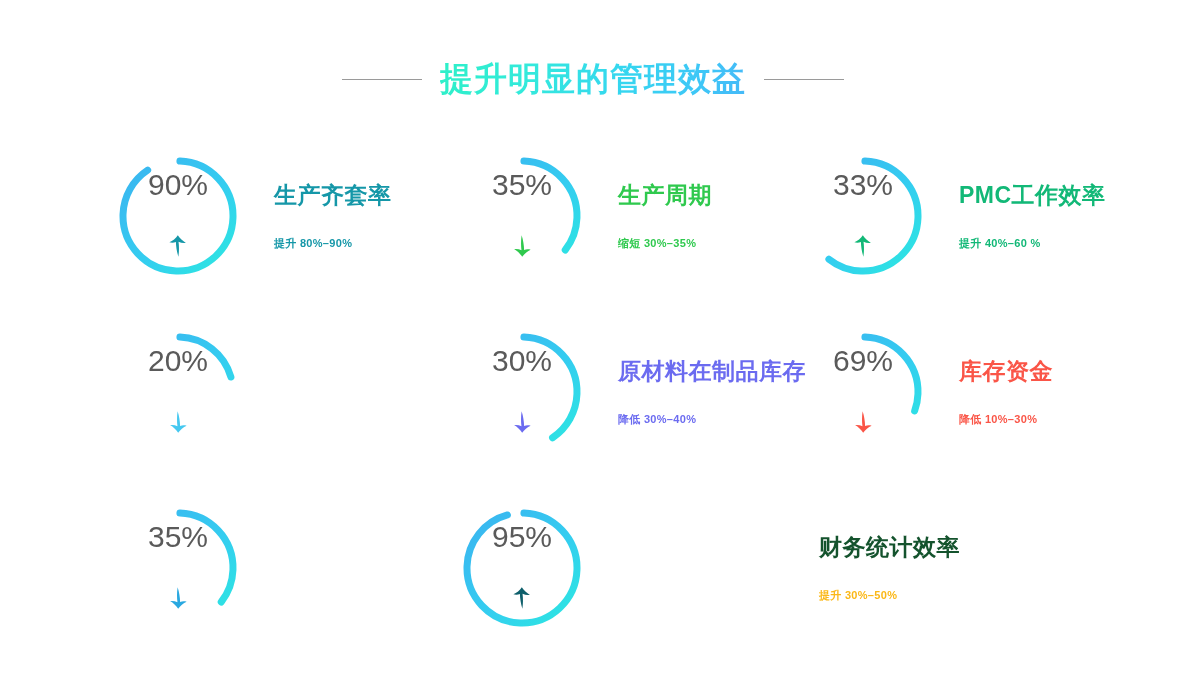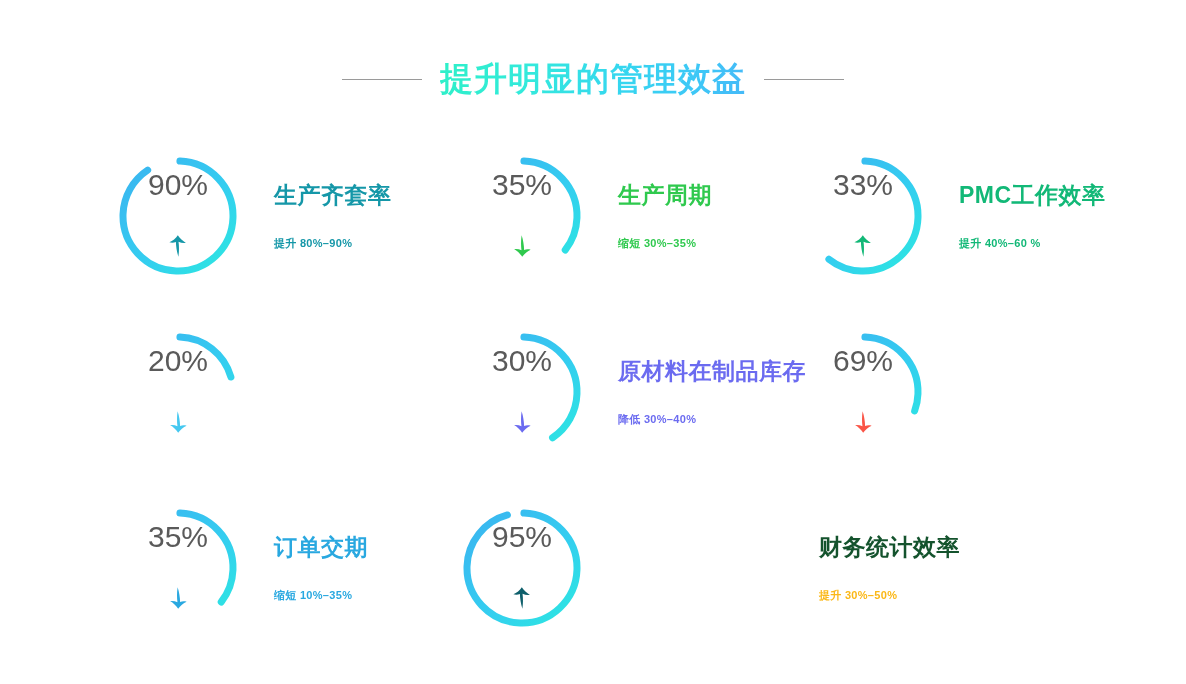--- a/index.html
+++ b/index.html
@@ -279,20 +279,24 @@
           </svg>
           <div class="ring-center">
             <div class="ring-value">69%</div>
             <div class="ring-arrow">
               <svg viewBox="0 0 24 26" width="22" height="24" aria-hidden="true">
                 <path d="M12.2 24.8 C14.4 21.6 17.8 18.6 21.4 17.0 C19.0 16.4 16.4 16.5 14.3 17.3 C14.1 12.4 13.4 6.9 11.6 1.4 C10.7 6.8 10.8 13.0 11.4 17.6 C9.0 16.4 6.1 16.0 3.4 16.4 C6.8 18.6 10.0 21.4 12.2 24.8 Z" fill="#fa5547"></path>
               </svg>
             </div>
           </div>
         </div>
+        <div class="texts">
+          <div class="metric-title" style="color:#fa5547">库存资金</div>
+          <div class="metric-sub" style="color:#fa5547">降低 10%–30%</div>
+        </div>
       </div>
       <div class="cell r2 c0">
         <div class="ring-wrap">
           <svg width="140" height="140" viewBox="0 0 140 140">
             <defs>
               <linearGradient id="g6" x1="1" y1="0" x2="0" y2="1">
                 <stop offset="0%" stop-color="#3bb3f0"></stop>
                 <stop offset="55%" stop-color="#34cdf0"></stop>
                 <stop offset="100%" stop-color="#2ce8e0"></stop>
               </linearGradient>
@@ -300,24 +304,20 @@
             <circle cx="70" cy="70" r="55" fill="none" stroke="url(#g6)" stroke-width="7" stroke-linecap="round" stroke-dasharray="120.95 224.62" transform="rotate(-88 70 70)"></circle>
           </svg>
           <div class="ring-center">
             <div class="ring-value">35%</div>
             <div class="ring-arrow">
               <svg viewBox="0 0 24 26" width="22" height="24" aria-hidden="true">
                 <path d="M12.2 24.8 C14.4 21.6 17.8 18.6 21.4 17.0 C19.0 16.4 16.4 16.5 14.3 17.3 C14.1 12.4 13.4 6.9 11.6 1.4 C10.7 6.8 10.8 13.0 11.4 17.6 C9.0 16.4 6.1 16.0 3.4 16.4 C6.8 18.6 10.0 21.4 12.2 24.8 Z" fill="#29a8e0"></path>
               </svg>
             </div>
           </div>
-        </div>
-        <div class="texts">
-          <div class="metric-title" style="color:#29a8e0">订单交期</div>
-          <div class="metric-sub" style="color:#29a8e0">缩短 10%–35%</div>
         </div>
       </div>
       <div class="cell r2 c1">
         <div class="ring-wrap">
           <svg width="140" height="140" viewBox="0 0 140 140">
             <defs>
               <linearGradient id="g7" x1="1" y1="0" x2="0" y2="1">
                 <stop offset="0%" stop-color="#3bb3f0"></stop>
                 <stop offset="55%" stop-color="#34cdf0"></stop>
                 <stop offset="100%" stop-color="#2ce8e0"></stop>

